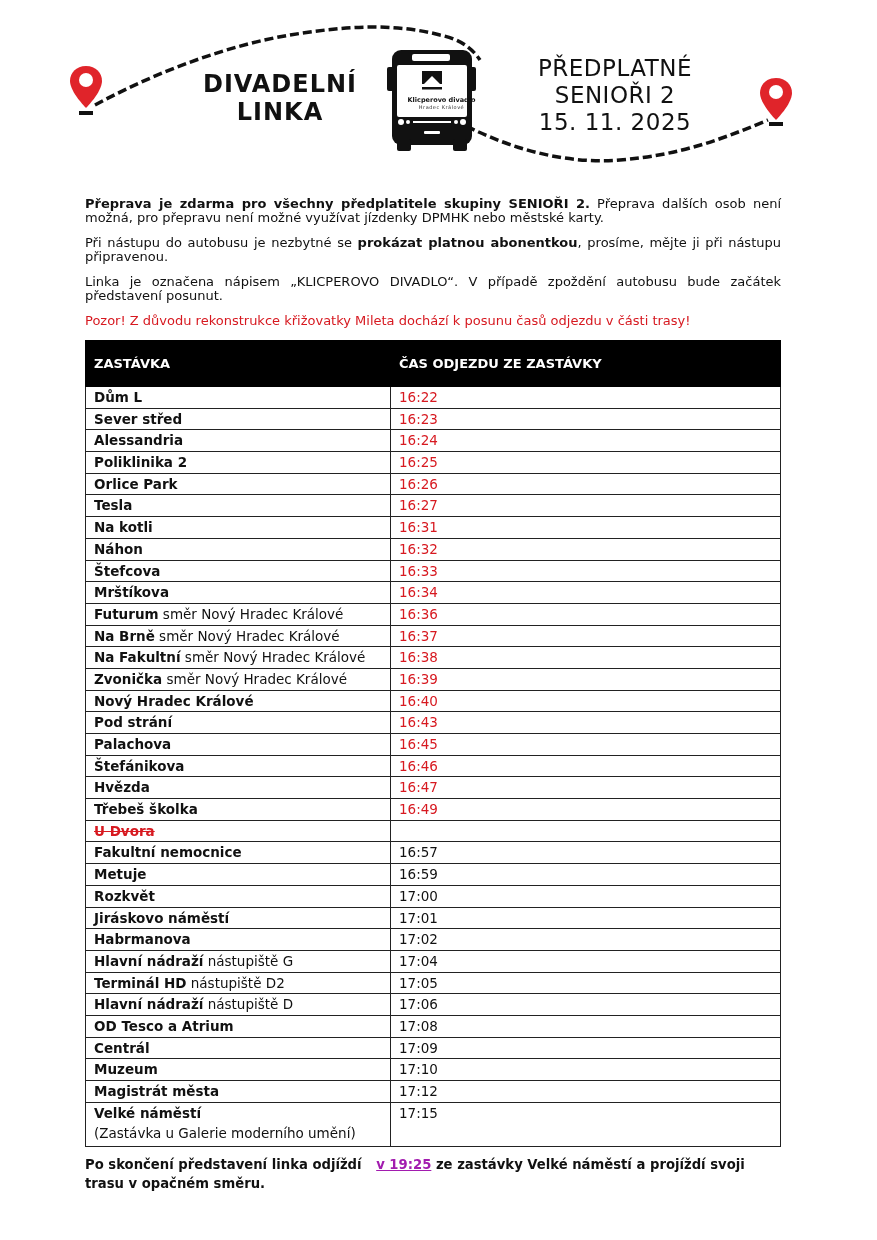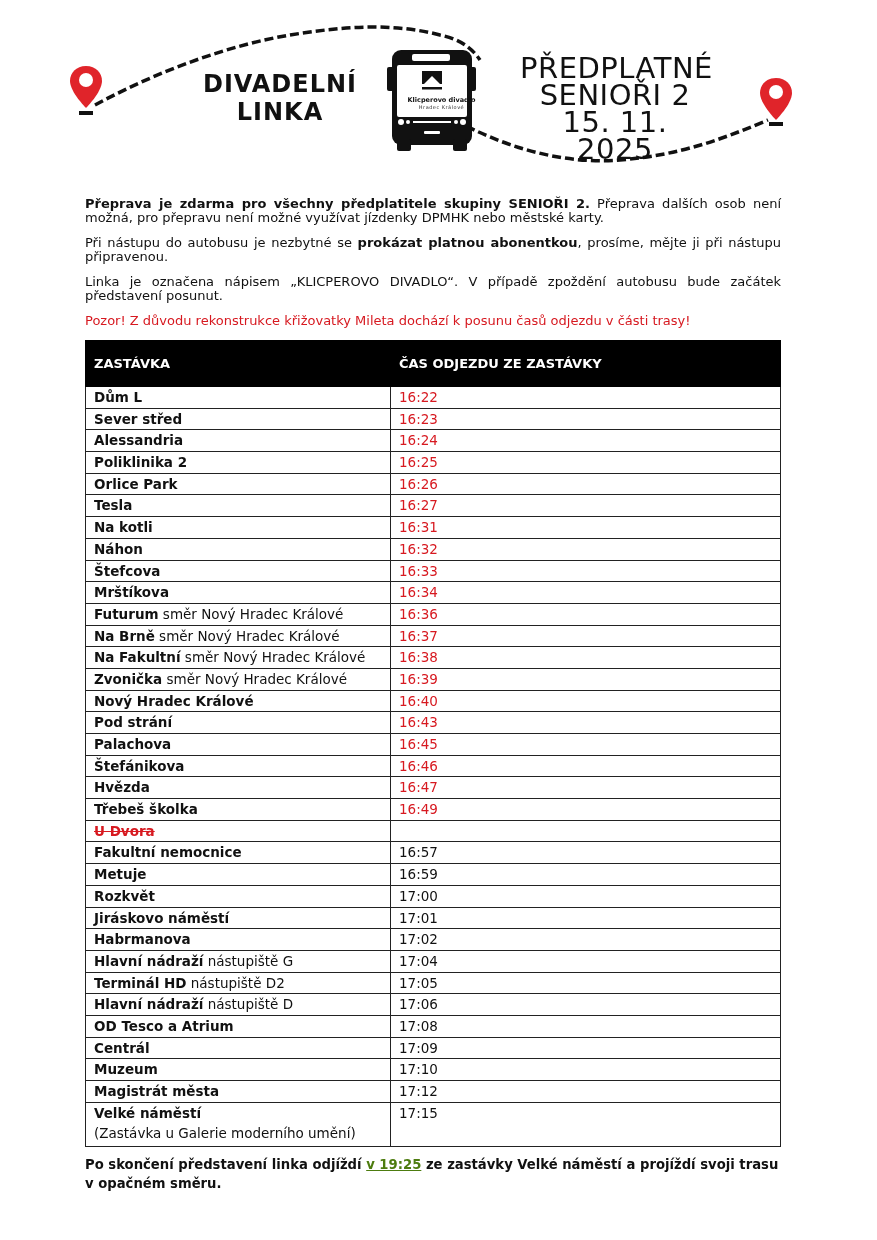--- a/index.html
+++ b/index.html
@@ -9,21 +9,21 @@
     .header { position: absolute; left: 0; top: 0; width: 877px; height: 180px; }
     .route-svg { position: absolute; left: 0; top: 0; }
 
     .title-left {
       position: absolute; left: 190px; top: 70px; width: 180px;
       text-align: center; font-weight: bold; font-size: 24px; line-height: 28px;
       letter-spacing: 1px; color: #111;
     }
     .title-right {
       position: absolute; left: 520px; top: 55px; width: 190px;
-      text-align: center; font-size: 29px; line-height: 27px; color: #111;
+      text-align: center; font-size: 23px; line-height: 27px; color: #111;
       letter-spacing: 0.5px;
     }
     .bus-logo-text { position: absolute; left: 397px; top: 96px; width: 89px; text-align: center; }
     .bus-logo-text .l1 { font-size: 6.5px; font-weight: bold; color: #111; white-space: nowrap; }
     .bus-logo-text .l2 { font-size: 5px; color: #333; letter-spacing: 0.5px; white-space: nowrap; }
 
     .content { position: absolute; left: 85px; top: 197px; width: 696px; }
     .para { font-size: 13px; line-height: 14px; text-align: justify; margin-bottom: 11px; color: #111; }
     .para b { font-weight: bold; }
     .para.warning { color: #d71920; margin-bottom: 12px; }
@@ -37,21 +37,21 @@
       border: 1px solid #222; padding: 0 8px; height: 21.7px; vertical-align: top; line-height: 20px;
     }
     table.schedule td.stop { width: 305px; }
     table.schedule td.stop b { font-weight: bold; text-align: center; }
     table.schedule td.time { color: #111; }
     table.schedule td.time.red { color: #d71920; }
     table.schedule tr.cancelled td.stop b { color: #d71920; text-decoration: line-through; }
     table.schedule td.tall { height: 44px; }
 
     .footer-note { margin-top: 8px; font-size: 13.2px; line-height: 19px; font-weight: bold; color: #111; }
-    .footer-note .hl { color: #4d7c0f; text-decoration: underline; }
+    .footer-note .hl { color: #a21caf; text-decoration: underline; margin-left: 10px; }
   </style>
 </head>
 <body>
 
 <div class="header">
   <svg class="route-svg" width="877" height="180" viewBox="0 0 877 180">
 
     <path d="M 95 105 C 160 70, 230 45, 290 35 C 340 27, 390 22, 440 35 C 455 38, 470 45, 480 60" fill="none" stroke="#111" stroke-width="3.5" stroke-dasharray="9 4"></path>
     <path d="M 455 120 C 500 145, 560 165, 620 160 C 680 155, 720 140, 768 120" fill="none" stroke="#111" stroke-width="3.5" stroke-dasharray="9 4"></path>
 

